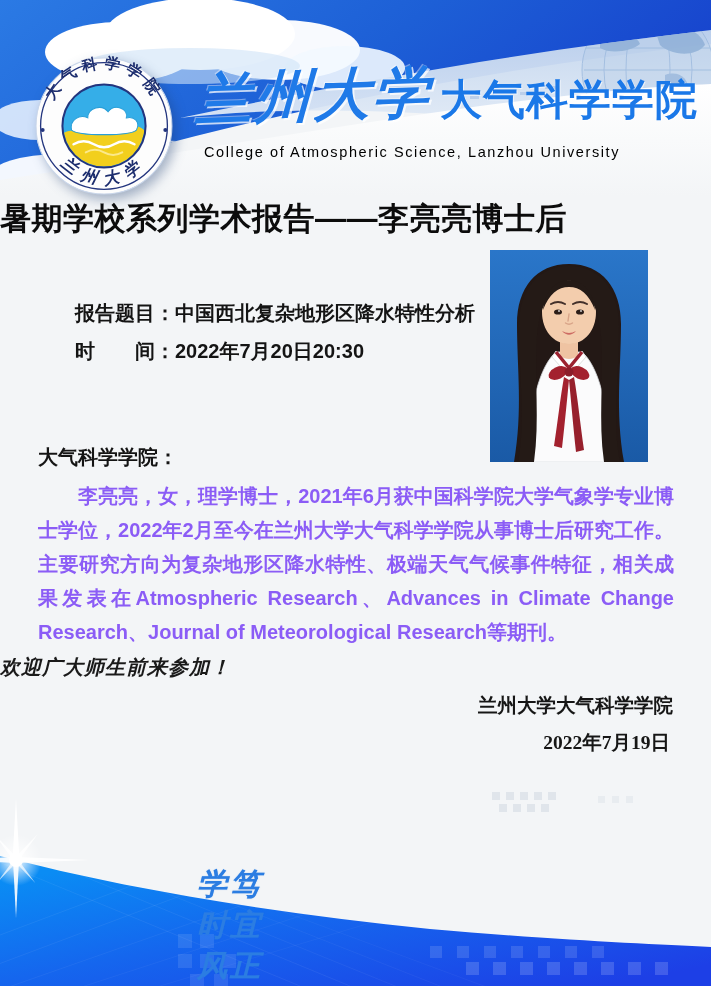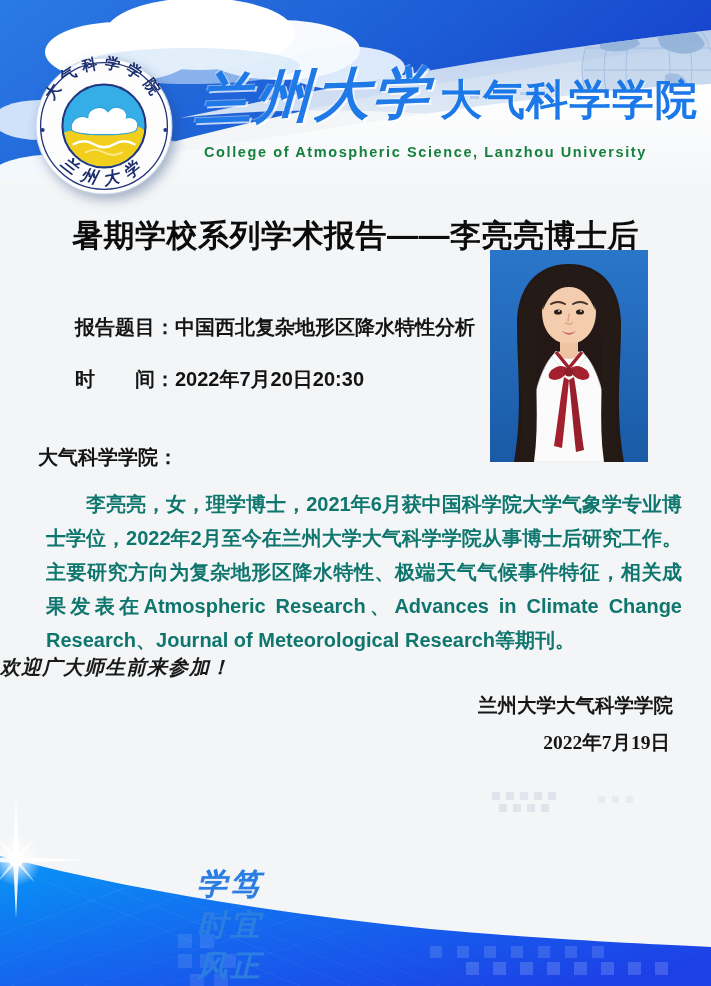--- a/index.html
+++ b/index.html
@@ -19,34 +19,34 @@
     display:inline-block;font-size:56px;line-height:1.2;font-weight:700;font-style:italic;
     color:#1f7ae8;letter-spacing:3px;transform:rotate(-2deg) skewX(-4deg);
     text-shadow:2px 2px 0 rgba(255,255,255,.75), -1px -1px 0 rgba(255,255,255,.4);
   }
   .brand-dept{
     display:inline-block;font-size:42px;line-height:1.2;font-weight:700;color:#1a78e8;
     letter-spacing:1px;margin-left:8px;margin-top:10px;
     text-shadow:1px 1px 0 rgba(255,255,255,.6);
   }
   .brand-en{
-    position:absolute;left:204px;top:144px;font-size:14.5px;font-weight:700;
-    letter-spacing:1.6px;color:#15803d;white-space:nowrap;
+    position:absolute;left:204px;top:144px;font-size:14.5px;font-weight:400;
+    letter-spacing:1.6px;color:#000000;white-space:nowrap;
   }
   .title{
-    position:absolute;left:0;right:0;top:198px;margin:17px;text-align:center;
+    position:absolute;left:0;right:0;top:198px;margin:0;text-align:left;
     font-size:31px;font-weight:700;color:#0c0c0c;letter-spacing:0.5px;
   }
   .photo{position:absolute;left:490px;top:250px;width:158px;height:212px;display:block;}
   .info{position:absolute;left:75px;top:294px;font-size:20px;font-weight:600;line-height:38px;color:#141414;}
-  .info-line{white-space:nowrap;margin-top:14px;}
+  .info-line{white-space:nowrap;}
   .bio-heading{position:absolute;left:38px;top:444px;font-size:20px;font-weight:600;color:#141414;}
   .bio{
-    position:absolute;left:38px;top:479px;width:636px;margin:8px;
-    font-size:20px;font-weight:600;line-height:34px;color:#0f766e;
+    position:absolute;left:38px;top:479px;width:636px;margin:0;
+    font-size:20px;font-weight:600;line-height:34px;color:#8b5cf6;
     text-indent:2em;text-align:justify;
   }
   .welcome{
     position:absolute;left:0;right:0;top:654px;text-align:left;
     font-size:20px;font-weight:700;font-style:italic;color:#1a1a1a;letter-spacing:1px;
   }
   .signature{position:absolute;right:38px;top:692px;font-size:19.5px;font-weight:600;color:#161616;text-align:right;}
   .date{position:absolute;right:41px;top:729px;font-size:19.5px;font-weight:600;color:#161616;font-family:Liberation Serif, serif;}
   .footer-art{position:absolute;left:0;bottom:0;display:block;}
   .mottos{

